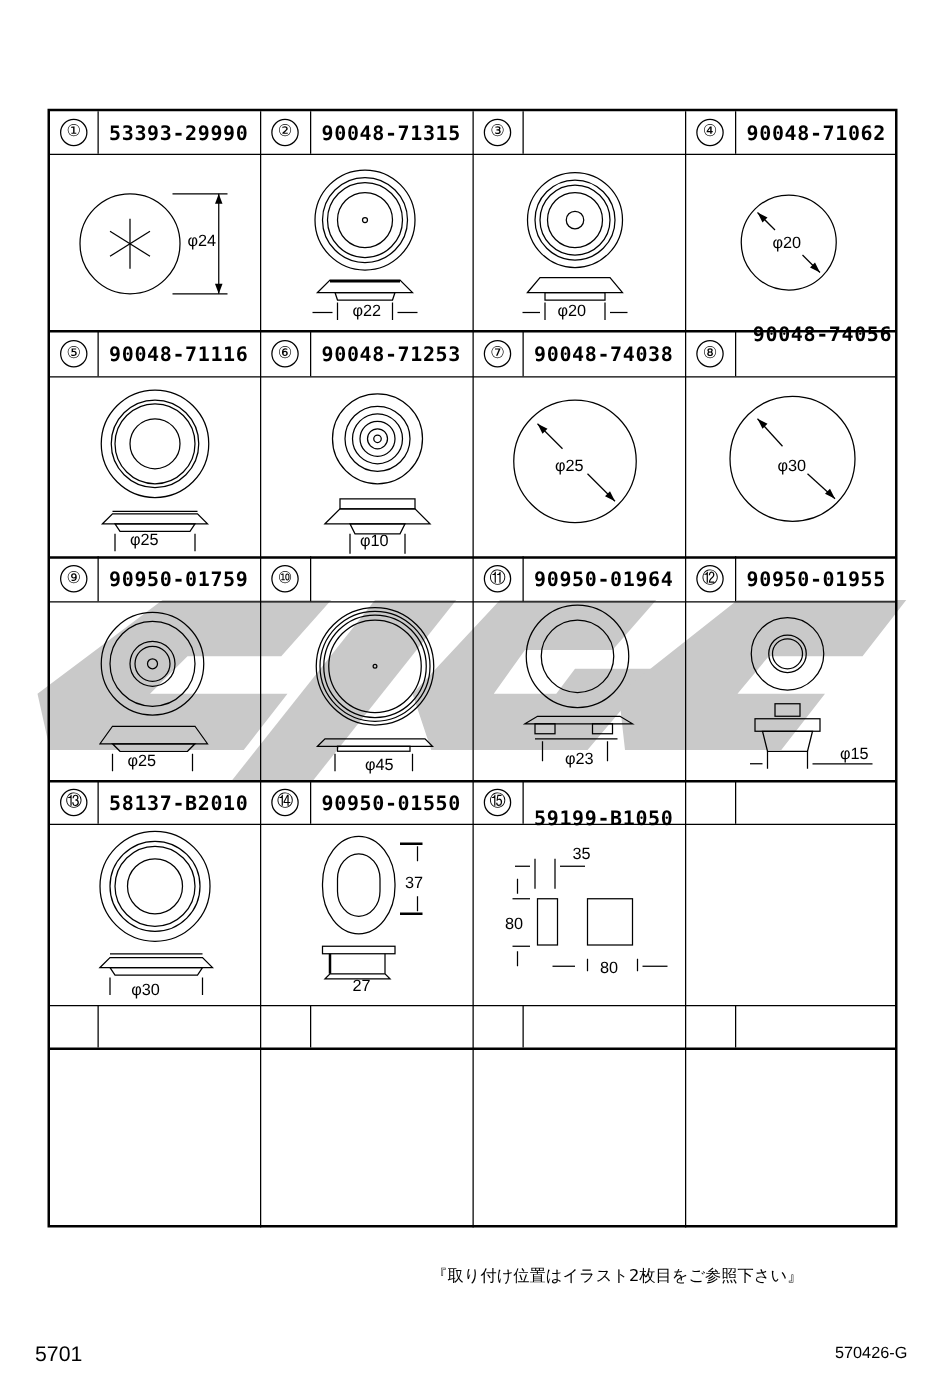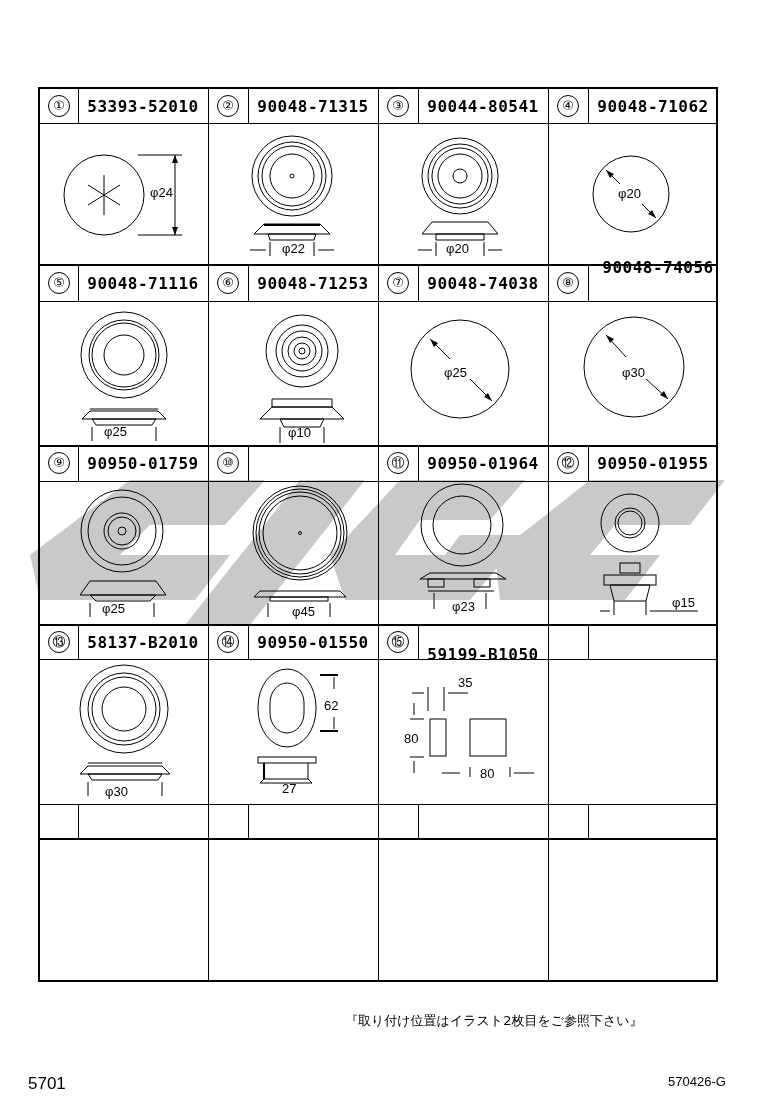--- a/index.html
+++ b/index.html
@@ -65,33 +65,30 @@
   <div class="vline" style="left:548px;top:535px;height:35px"></div>
   <div class="vline" style="left:38px;top:715px;height:34px"></div>
   <div class="vline" style="left:208px;top:715px;height:34px"></div>
   <div class="vline" style="left:378px;top:715px;height:34px"></div>
   <div class="vline" style="left:548px;top:715px;height:34px"></div>
 
   <div class="cell-hdr" style="left:0;top:0;width:38px">
       <span class="num">①</span>
     </div>
   <div class="cell-hdr" style="left:38px;top:0;width:130px">
-      <span class="pn">53393-52010</span>
+      <span class="pn">53393-29990</span>
     </div>
   <div class="cell-hdr" style="left:169px;top:0;width:38px">
       <span class="num">②</span>
     </div>
   <div class="cell-hdr" style="left:208px;top:0;width:130px">
       <span class="pn">90048-71315</span>
     </div>
   <div class="cell-hdr" style="left:339px;top:0;width:38px">
       <span class="num">③</span>
-    </div>
-  <div class="cell-hdr" style="left:378px;top:0;width:130px">
-      <span class="pn">90044-80541</span>
     </div>
   <div class="cell-hdr" style="left:509px;top:0;width:38px">
       <span class="num">④</span>
     </div>
   <div class="cell-hdr" style="left:548px;top:0;width:130px">
       <span class="pn">90048-71062</span>
     </div>
 
   <div class="fig" style="left:20px;top:50px">
     <svg width="150" height="110">
@@ -356,21 +353,21 @@
       <line x1="66" y1="8" x2="84" y2="8" stroke="#000" stroke-width="2"></line>
       <line x1="66" y1="64" x2="84" y2="64" stroke="#000" stroke-width="2"></line>
       <line x1="80" y1="10" x2="80" y2="22" stroke="#000"></line>
       <line x1="80" y1="50" x2="80" y2="62" stroke="#000"></line>
       <rect x="4" y="90" width="58" height="6" fill="none" stroke="#000"></rect>
       <line x1="10" y1="96" x2="10" y2="112" stroke="#000" stroke-width="2"></line>
       <line x1="54" y1="96" x2="54" y2="112" stroke="#000"></line>
       <polygon points="10,112 54,112 58,116 6,116" fill="none" stroke="#000"></polygon>
     </svg>
   </div>
-  <span class="dim fig" style="left:284px;top:609px">62</span>
+  <span class="dim fig" style="left:284px;top:609px">37</span>
   <span class="dim fig" style="left:242px;top:692px">27</span>
 
   <div class="fig" style="left:360px;top:590px">
     <svg width="150" height="110">
       <line x1="12" y1="14" x2="24" y2="14" stroke="#000"></line>
       <line x1="28" y1="8" x2="28" y2="32" stroke="#000"></line>
       <line x1="44" y1="8" x2="44" y2="32" stroke="#000"></line>
       <line x1="48" y1="14" x2="68" y2="14" stroke="#000"></line>
       <line x1="14" y1="24" x2="14" y2="36" stroke="#000"></line>
       <line x1="10" y1="40" x2="24" y2="40" stroke="#000"></line>

